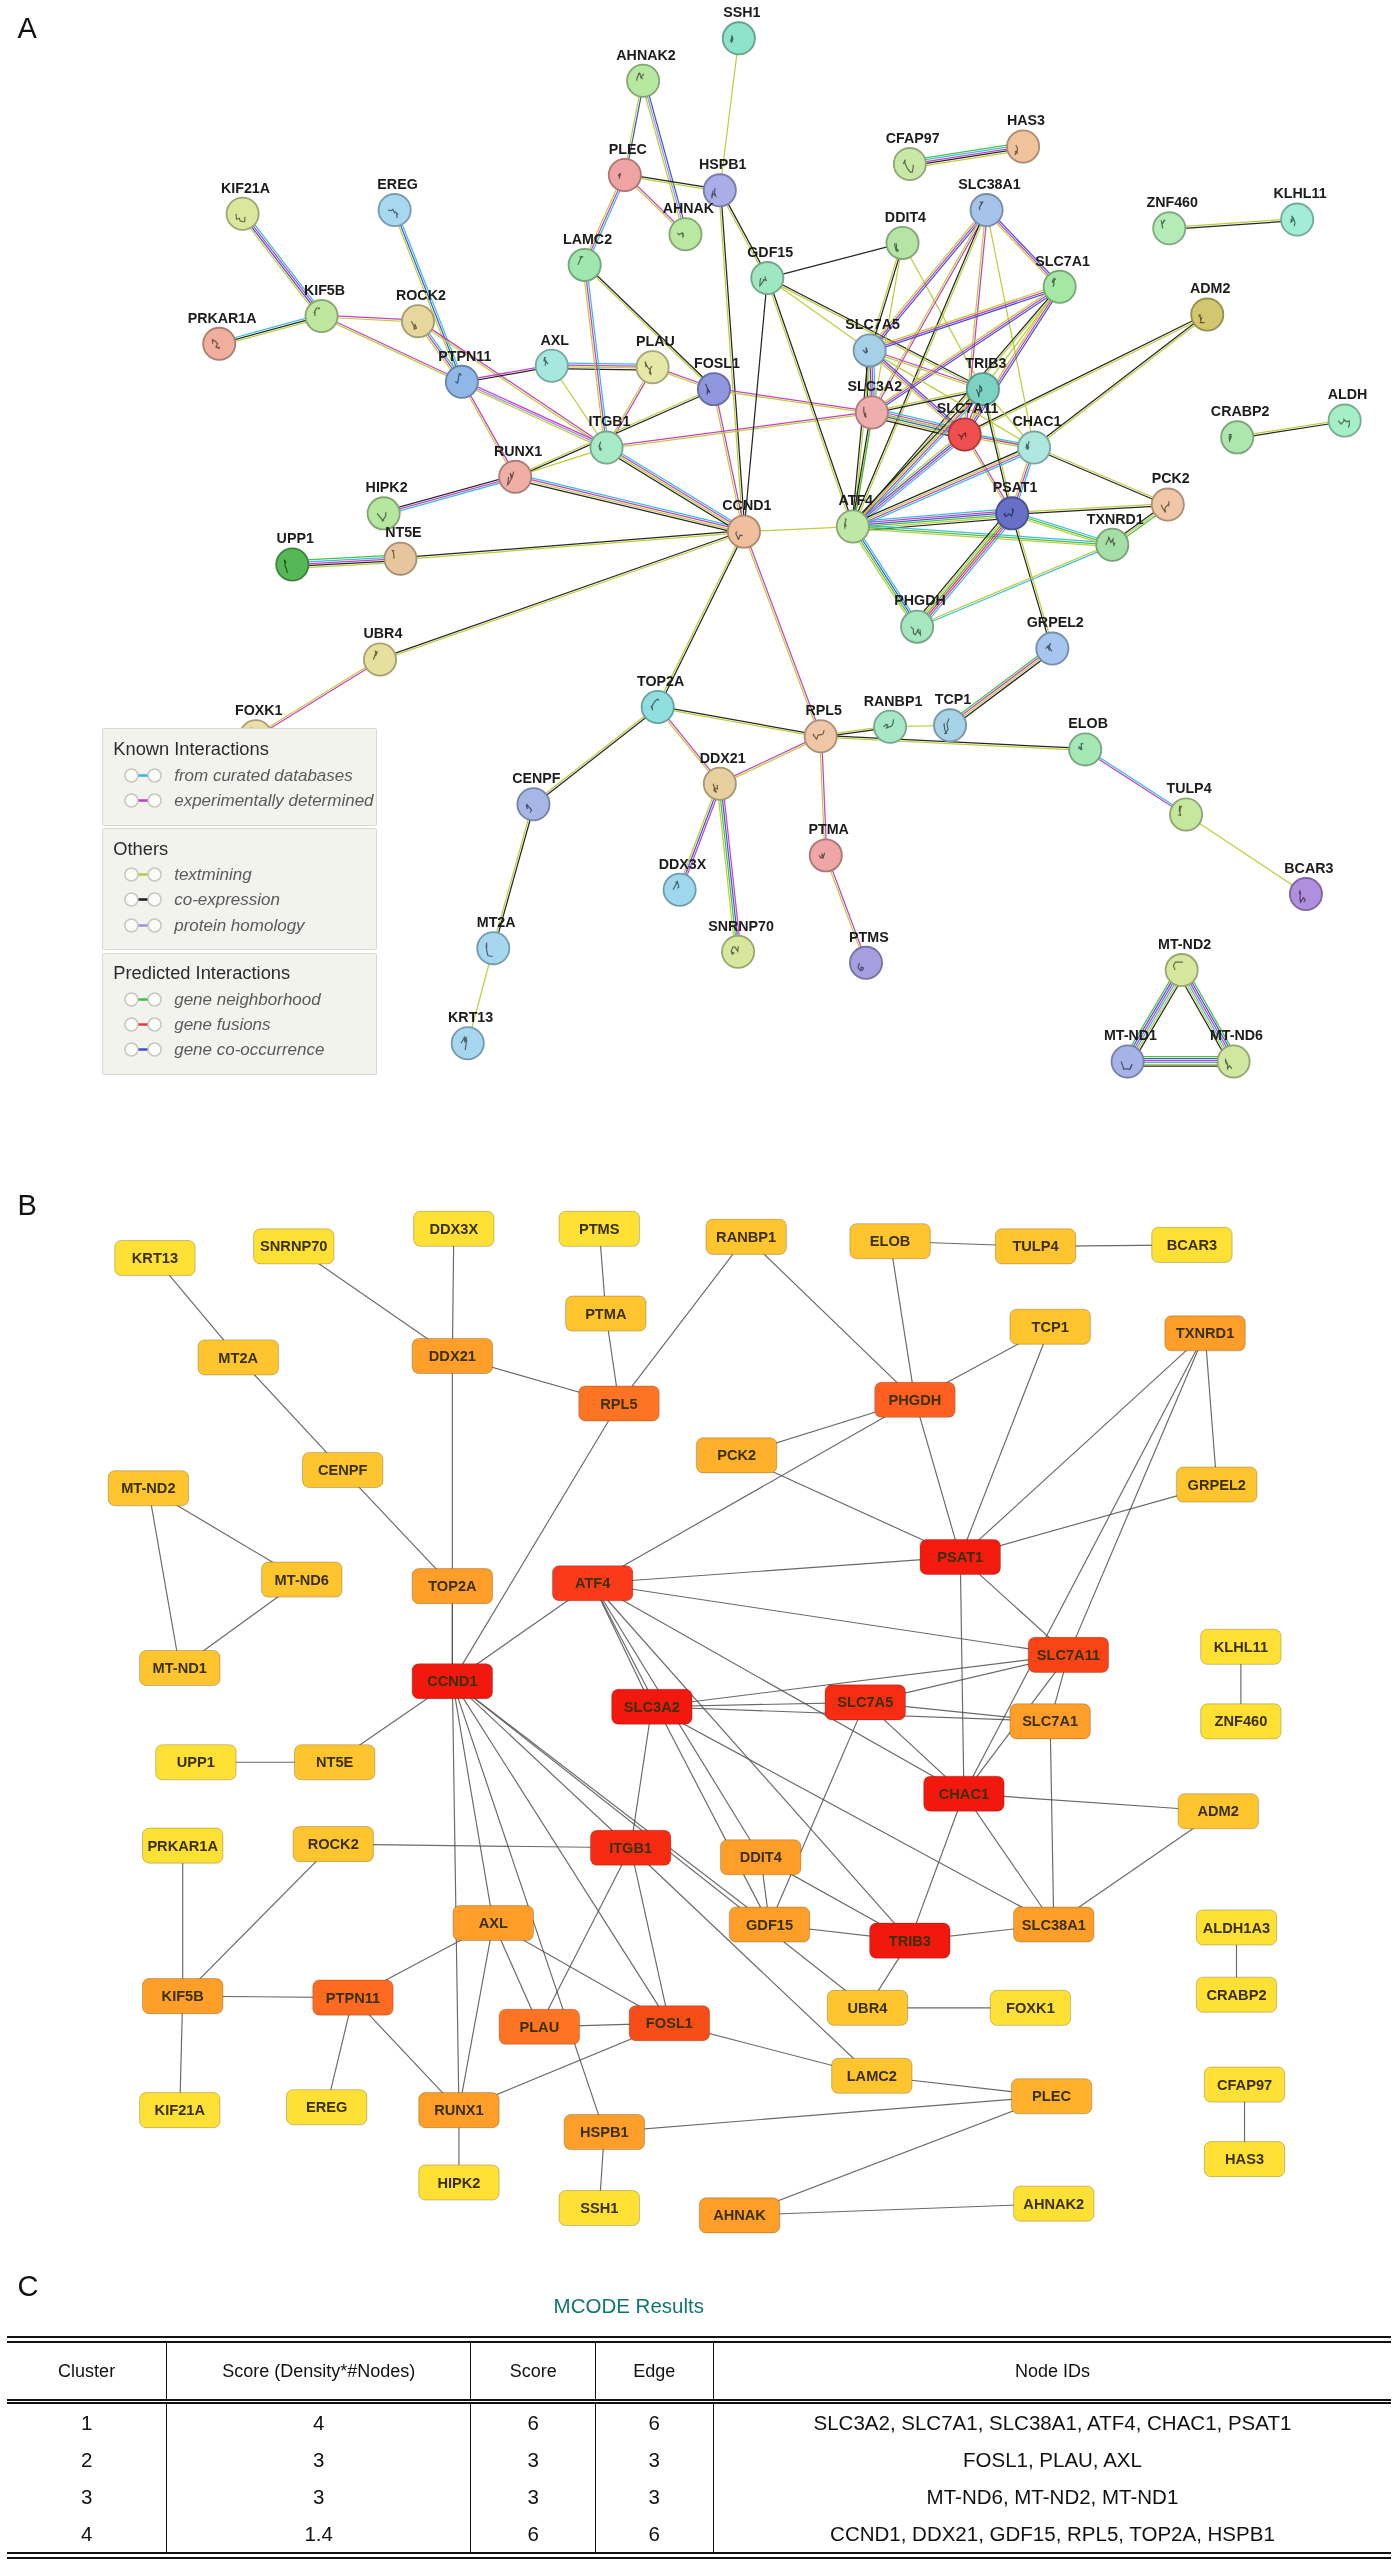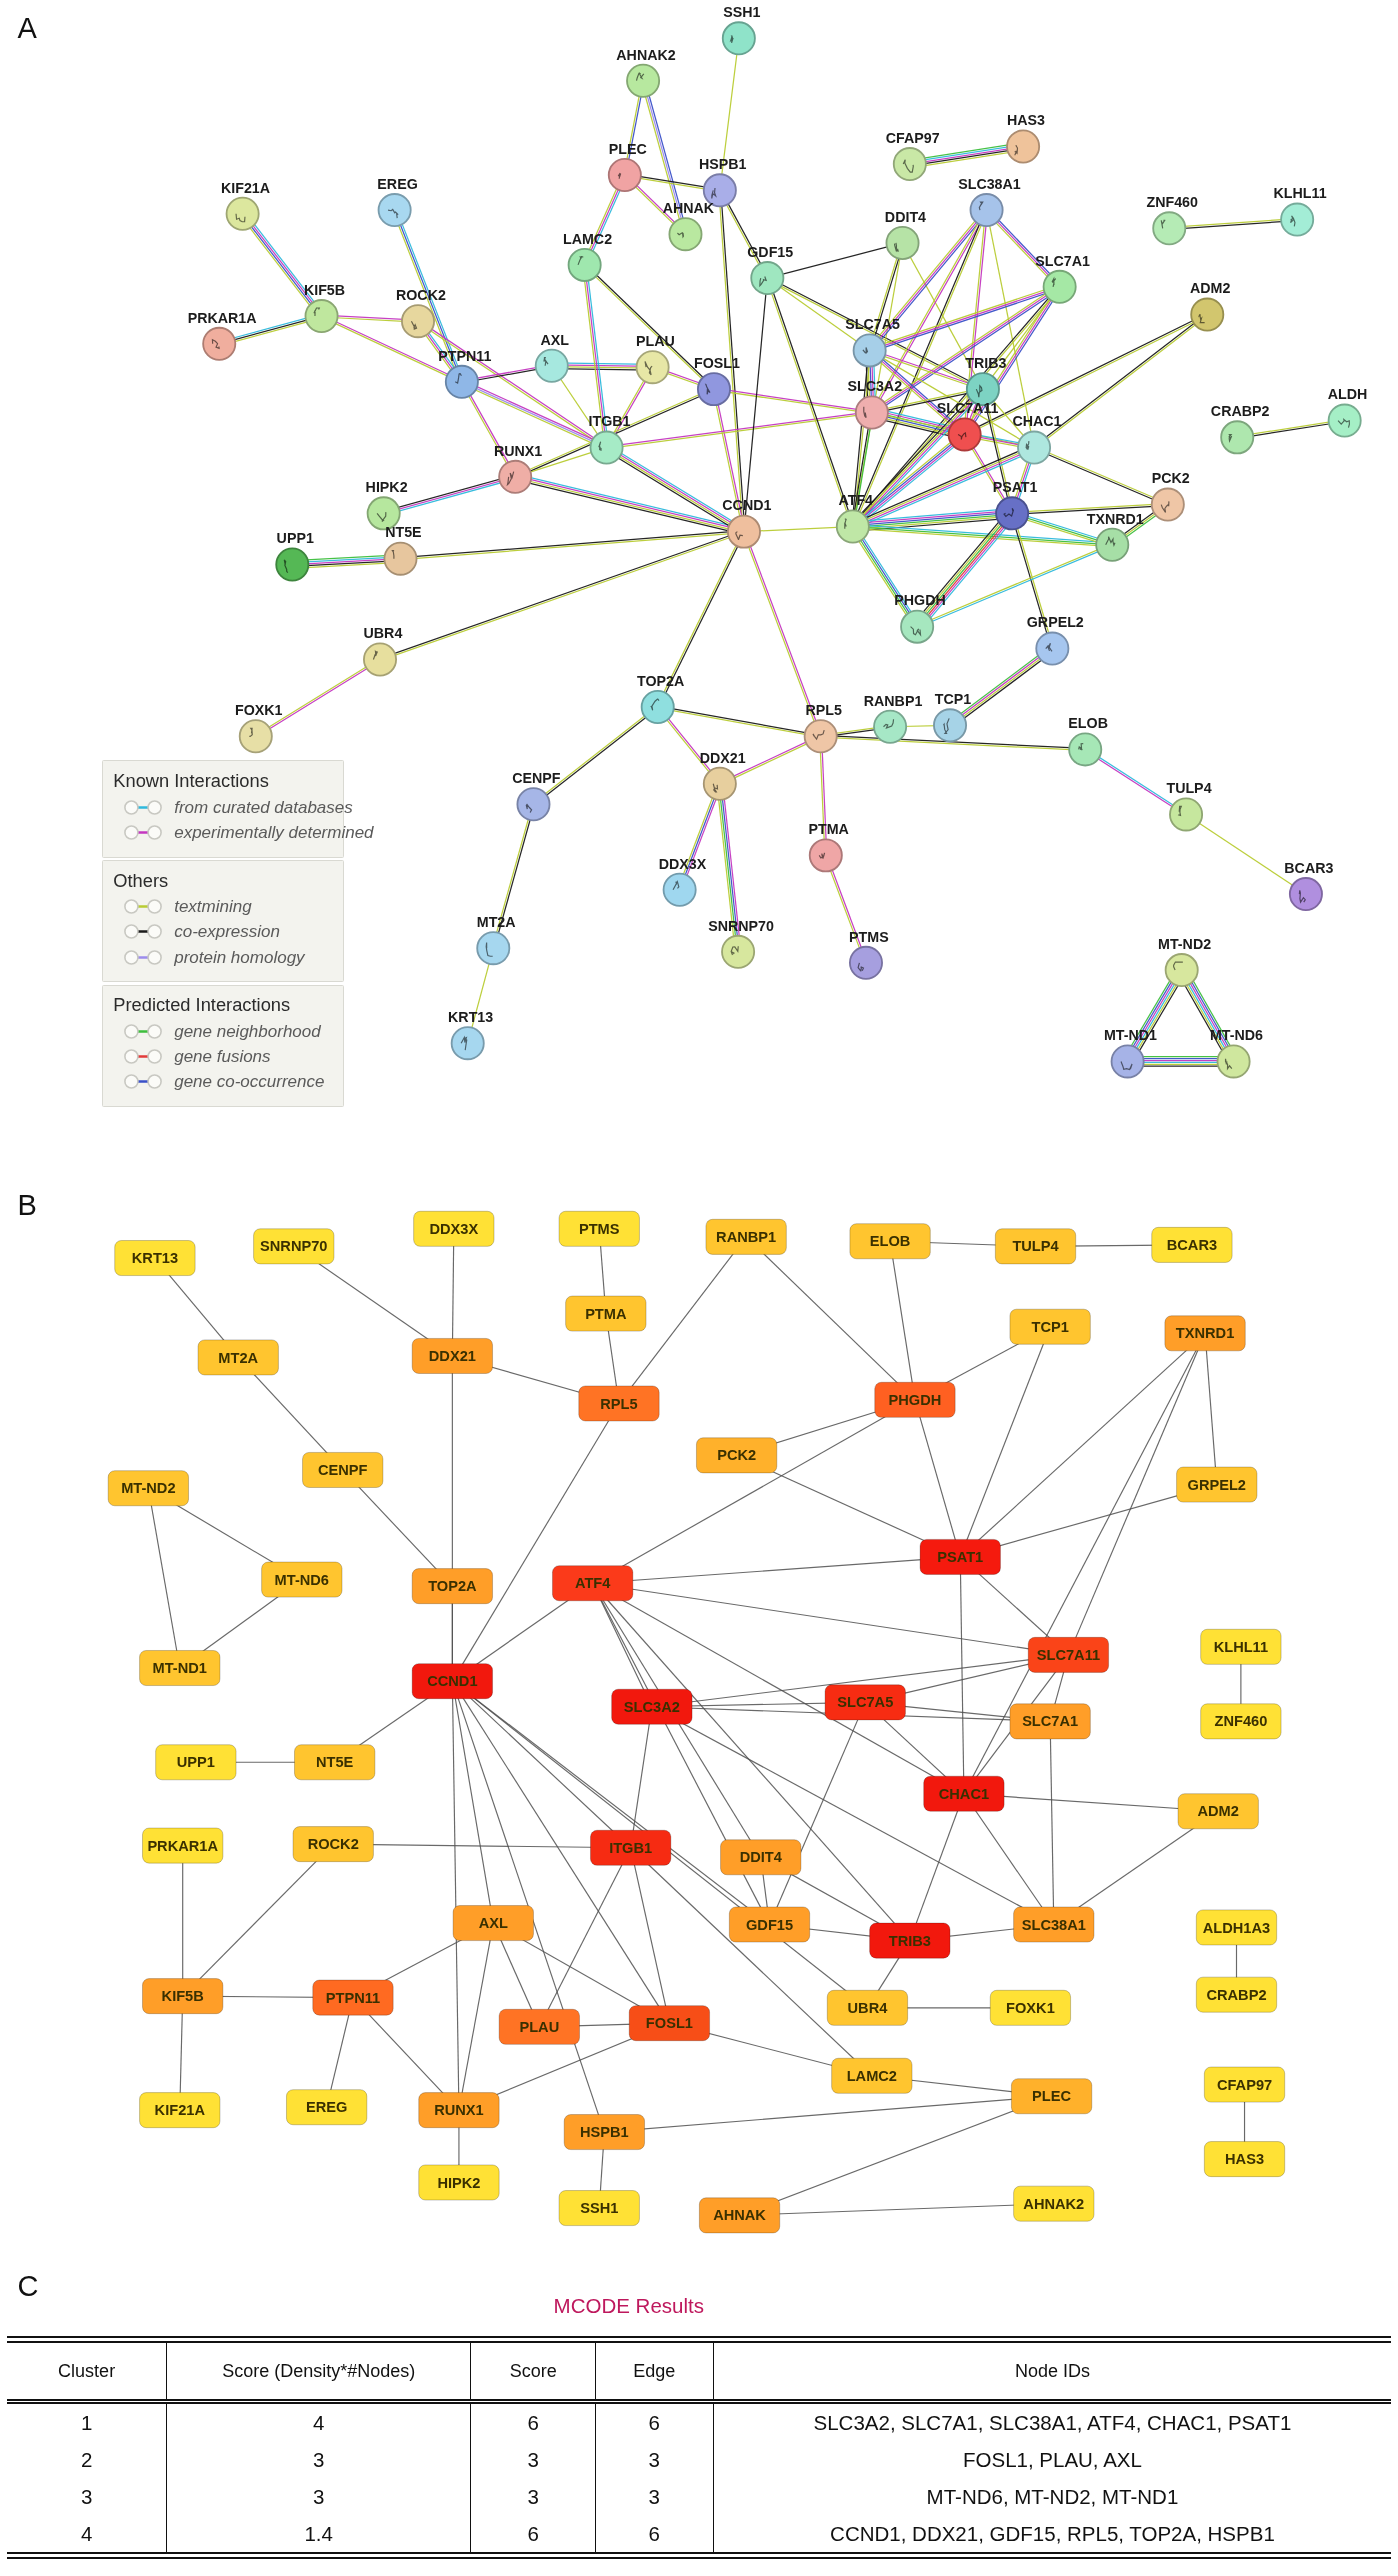--- a/index.html
+++ b/index.html
@@ -3,29 +3,29 @@
 <meta charset="utf-8">
 <style>
   html,body{margin:0;padding:0;background:#fff;}
   body{width:1398px;height:2576px;position:relative;font-family:"Liberation Sans",sans-serif;overflow:hidden;}
   #canvas{position:absolute;left:0;top:0;}
   .panel-letter{position:absolute;font-size:29px;color:#111;font-family:"Liberation Sans",sans-serif;}
   #letterA{left:17.5px;top:11.7px;}
   #letterB{left:17.5px;top:1189px;}
   #letterC{left:17.5px;top:2270px;}
   
-  #legend{position:absolute;left:102px;top:760px;width:242px;}
+  #legend{position:absolute;left:102px;top:728px;width:275px;}
   .lg-group{background:#f3f3ee;border:0.7px solid #d9d9d2;border-radius:1.5px;padding:7.3px 8.8px 8.8px 8.8px;margin-bottom:2.2px;}
   .lg-title{font-size:18.3px;color:#2b2b2b;margin:1.5px 0 5.8px 1.5px;}
   .lg-item{display:flex;align-items:flex-start;margin:5.1px 0 5.1px 10.2px;}
   .lg-item svg{flex:0 0 auto;margin-right:10.2px;}
   .lg-label{font-size:17px;font-style:italic;color:#5a5a5a;white-space:nowrap;}
   
   #mcode{position:absolute;left:7.3px;top:2336px;width:1384px;}
-  #mcode-title{position:absolute;left:7.3px;top:2294px;width:1243px;text-align:center;font-size:20.5px;color:#be185d;}
+  #mcode-title{position:absolute;left:7.3px;top:2294px;width:1243px;text-align:center;font-size:20.5px;color:#0f766e;}
   table{border-collapse:collapse;width:100%;table-layout:fixed;
         border-top:7.3px double #111;border-bottom:7.3px double #111;}
   th{font-size:18px;font-weight:normal;color:#111;height:54px;border-bottom:5.1px double #111;}
   td{font-size:20.5px;color:#111;height:35px;text-align:center;}
   th+th, td+td{border-left:1.8px solid #111;}
 </style>
 </head>
 <body>
 
 <svg id="canvas" width="1398" height="2576" viewBox="0 0 1913 3524">

